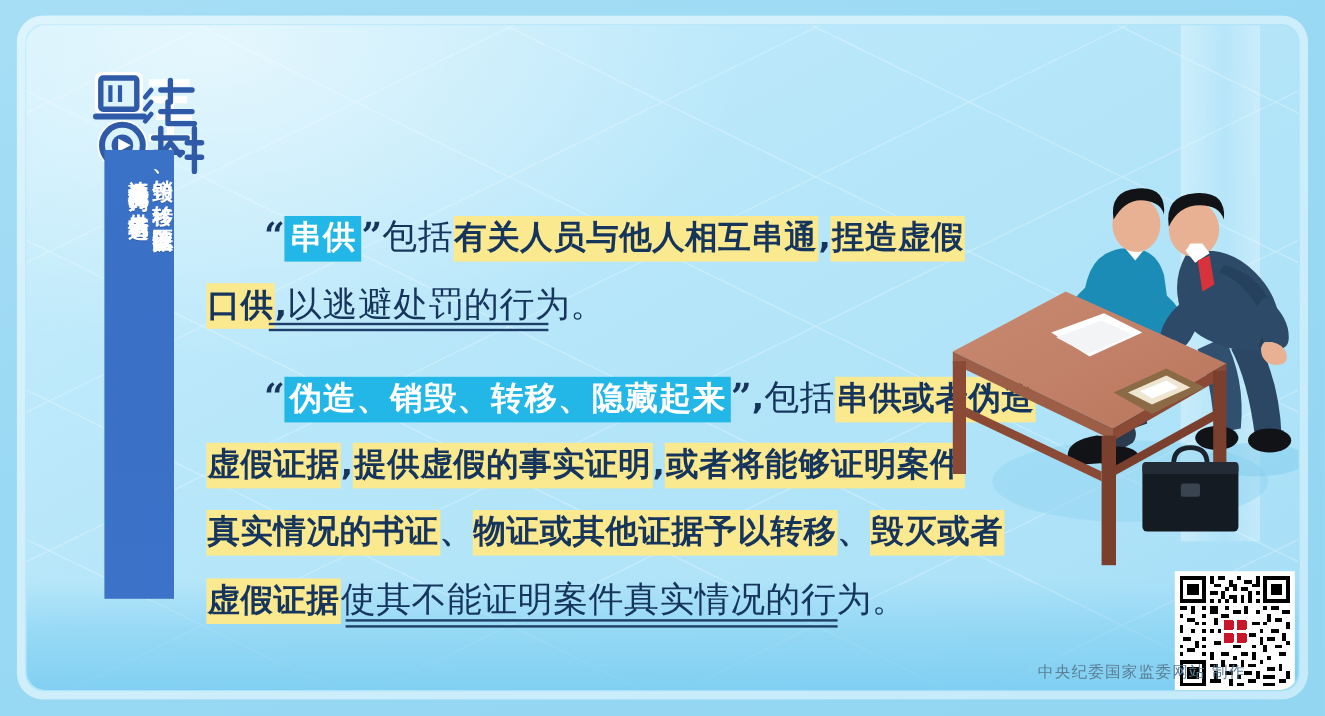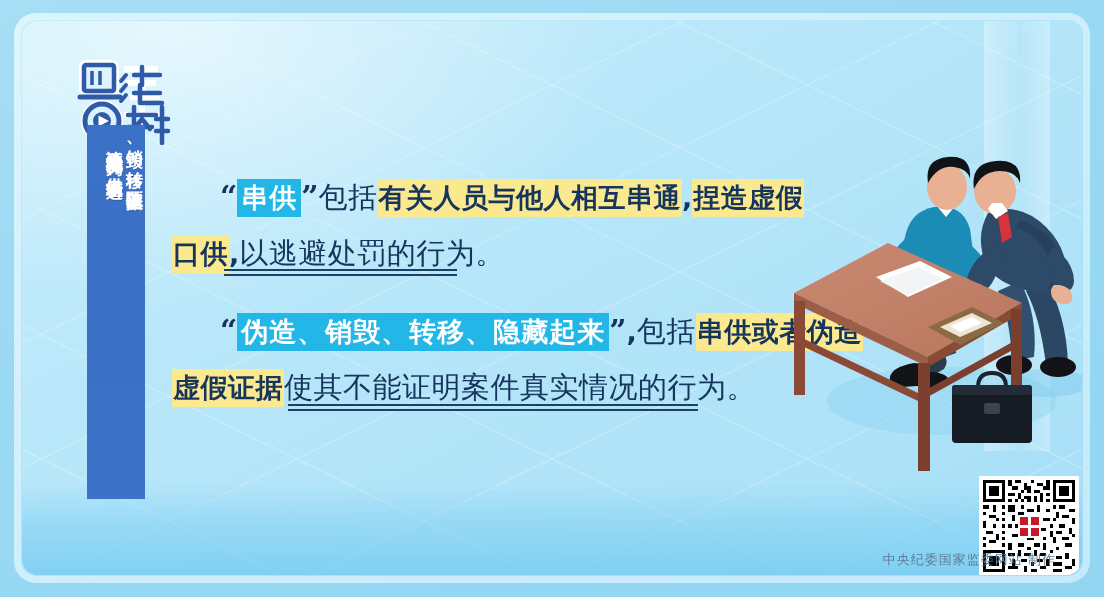--- a/index.html
+++ b/index.html
@@ -111,21 +111,21 @@
   .illus{position:absolute;left:770px;top:130px;width:320px;height:345px;}
   .illus svg{display:block;}
 
   
   .qr{
     position:absolute;left:957px;top:455px;width:100px;height:100px;
     background:#fff;padding:4px;box-sizing:border-box;
   }
   .qr svg{display:block;}
   .credit{
-    position:absolute;right:26px;bottom:6px;
+    position:absolute;right:44px;bottom:6px;
     font-size:13px;color:#5c7e96;letter-spacing:1px;
     font-family:"DejaVu Sans","Liberation Sans",sans-serif;
   }
 </style>
 </head>
 <body>
 
 <div class="poster">
   <div class="frame">
     <div class="frame-inner">
@@ -180,20 +180,26 @@
           </div>
           <div class="line" style="position:relative;">
             <span class="hl-yellow">口供</span><span class="bold-plain">,</span><span class="ser">以逃避处罚的行为。</span>
             <span class="uline" style="left:52px;width:233px;bottom:5px;"></span>
           </div>
         </div>
 
         <div class="para">
           <div class="line indent">
             <span class="quote">“</span><span class="hl-cyan">伪造、销毁、转移、隐藏起来</span><span class="quote">”</span><span class="bold-plain">,</span><span class="ser">包括</span><span class="hl-yellow">串供或者伪造</span>
+          </div>
+          <div class="line">
+            <span class="hl-yellow">虚假证据</span><span class="bold-plain">,</span><span class="hl-yellow">提供虚假的事实证明</span><span class="bold-plain">,</span><span class="hl-yellow">或者将能够证明案件</span>
+          </div>
+          <div class="line">
+            <span class="hl-yellow">真实情况的书证</span><span class="bold-plain">、</span><span class="hl-yellow">物证或其他证据予以转移</span><span class="bold-plain">、</span><span class="hl-yellow">毁灭或者</span>
           </div>
           <div class="line" style="position:relative;">
             <span class="hl-yellow">虚假证据</span><span class="ser">使其不能证明案件真实情况的行为。</span>
             <span class="uline" style="left:116px;width:410px;bottom:4px;"></span>
           </div>
         </div>
 
       </div>
 
       <div class="illus">

